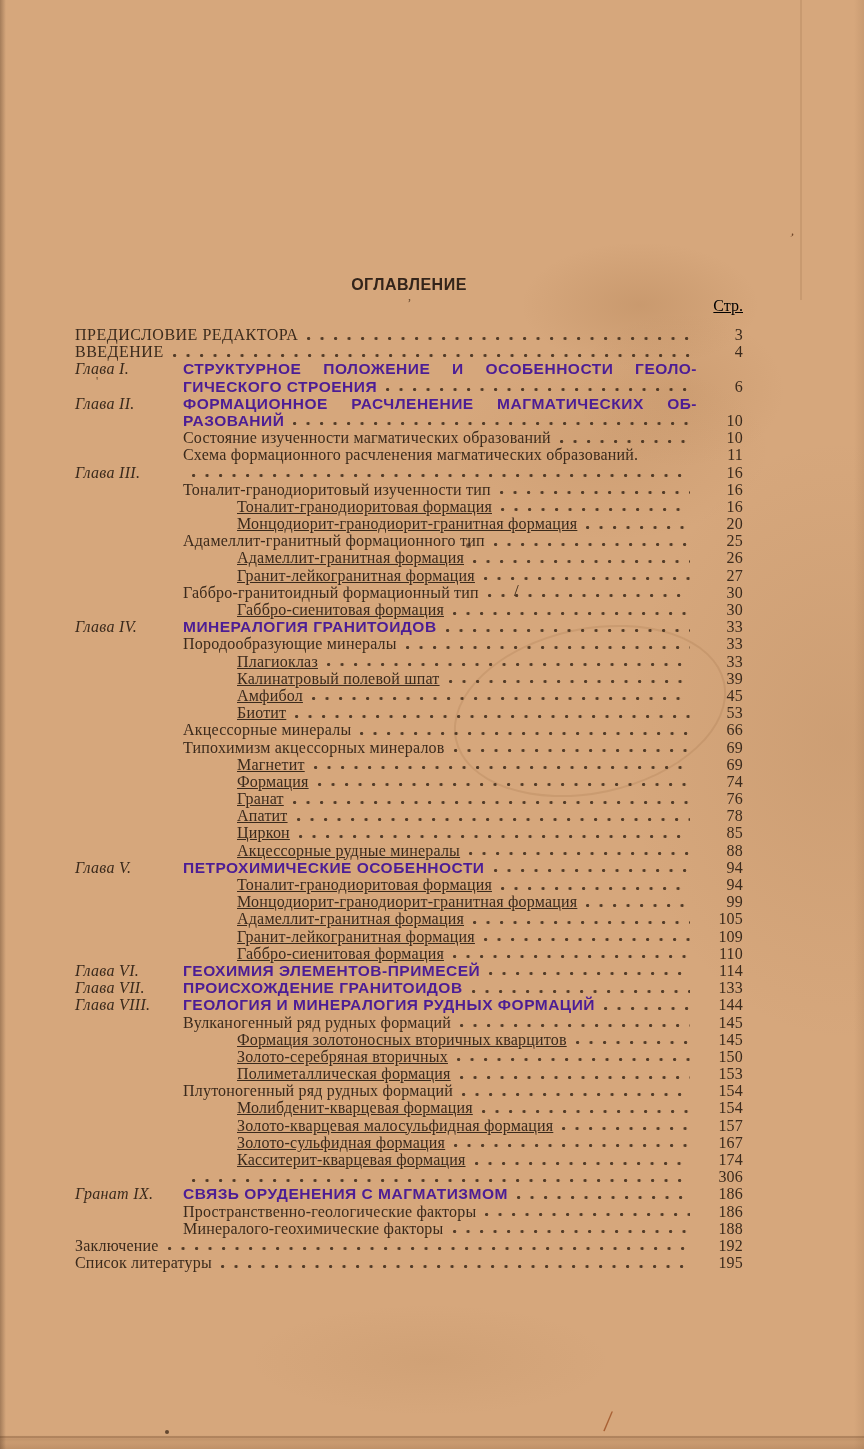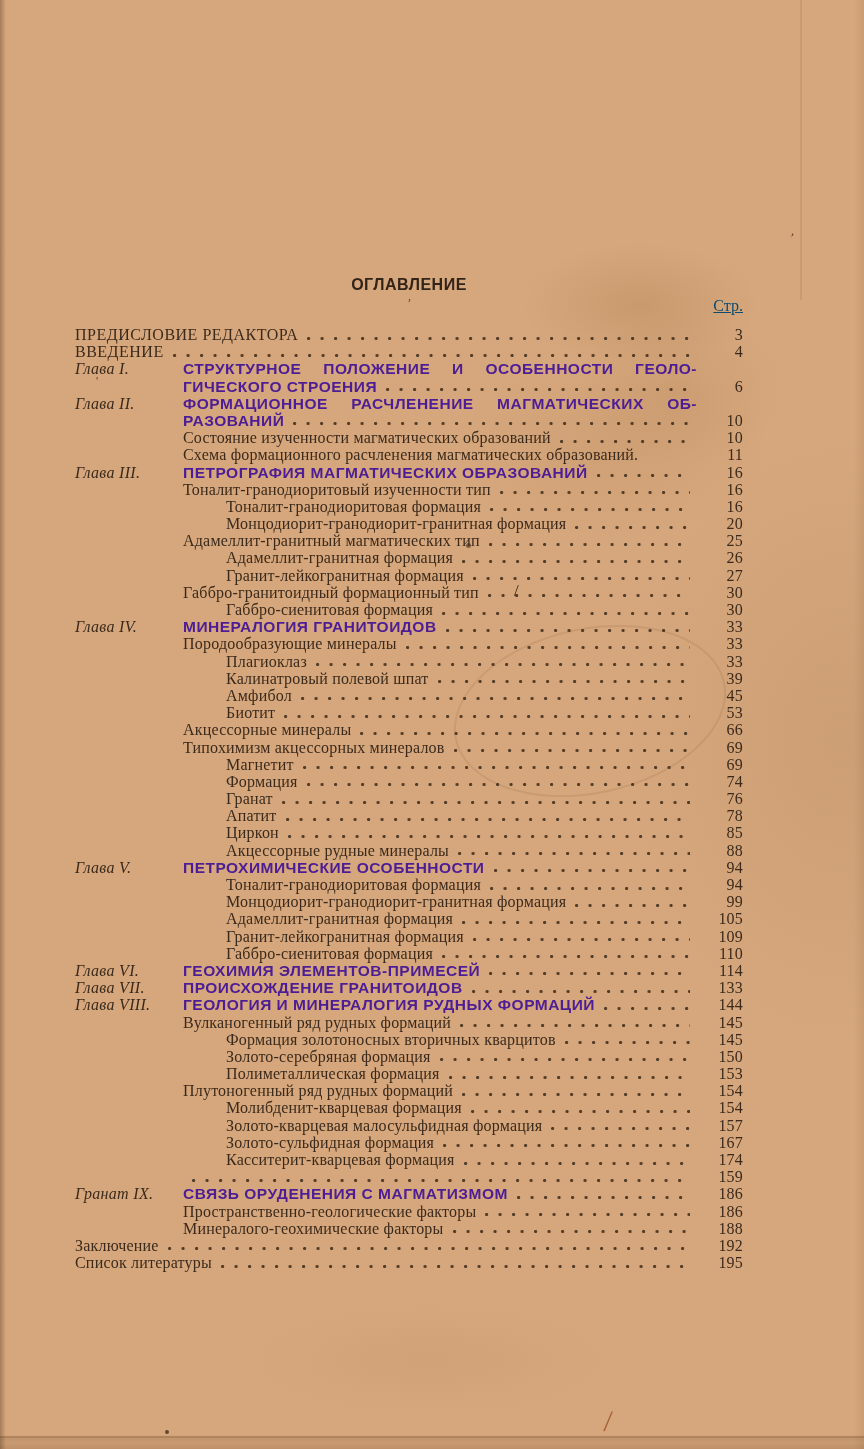--- a/index.html
+++ b/index.html
@@ -35,34 +35,34 @@
     background:rgba(120,80,45,.14);
   }
   #title{
     position:absolute;left:75px;top:276px;width:668px;height:18px;
     text-align:center;
     font-family:"Liberation Sans", sans-serif;font-weight:bold;
     font-size:16px;letter-spacing:.5px;line-height:18px;color:#33241a;
   }
   #col-header{
     position:absolute;left:75px;top:297px;width:668px;height:17px;
-    text-align:right;font-size:16px;line-height:17px;color:#0c4a6e;text-decoration:underline;
+    text-align:right;font-size:16px;line-height:17px;color:#000000;text-decoration:underline;
   }
   #toc{
     position:absolute;left:75px;top:326px;width:668px;color:#3b2a1c;
   }
   .row{display:flex;height:17.2px;line-height:17.2px;font-size:16px;letter-spacing:.2px;justify-content:center;}
   .row .gl{flex:none;width:108px;font-style:italic;letter-spacing:.3px;}
   .row .txt{flex:none;white-space:pre;}
   .row.top-caps .txt{letter-spacing:.5px;}
   .row.chapter-title .txt{
     font-family:Liberation Sans, sans-serif;font-weight:bold;
     font-size:15.5px;letter-spacing:.5px;color:#4c1d95;
   }
-  .row.subentry-2 .txt{margin-left:43px;}
+  .row.subentry-2 .txt{margin-left:54px;text-decoration:underline;}
   .row.justify .txt{flex:1;white-space:normal;text-align:justify;text-align-last:justify;}
   .row .dots{
     flex:1;margin:0 7px 0 7px;
     background-image:radial-gradient(circle at 1.6px 1.6px, rgba(58,40,24,.85) 1.3px, transparent 1.9px);
     background-size:13.5px 3.2px;background-repeat:repeat-x;
     background-position:2px calc(100% - 3.5px);
   }
   .row .dots.nodots{background:none;}
   .row .pg{flex:none;width:46px;text-align:right;}
   .mark{position:absolute;color:#3e2c1c;}
@@ -125,21 +125,20 @@
       <span class="pg">10</span>
     </div>
     <div class="row subentry-1">
       <span class="gl"></span>
       <span class="txt">Схема формационного расчленения магматических образований.</span>
       <span class="dots nodots"></span>
       <span class="pg">11</span>
     </div>
     <div class="row chapter-title">
       <span class="gl">Глава III.</span>
-      <span class="txt">ПЕТРОГРАФИЯ МАГМАТИЧЕСКИХ ОБРАЗОВАНИЙ</span>
       <span class="dots"></span>
       <span class="pg">16</span>
     </div>
     <div class="row subentry-1">
       <span class="gl"></span>
       <span class="txt">Тоналит-гранодиоритовый изученности тип</span>
       <span class="dots"></span>
       <span class="pg">16</span>
     </div>
     <div class="row subentry-2">
@@ -149,21 +148,21 @@
       <span class="pg">16</span>
     </div>
     <div class="row subentry-2">
       <span class="gl"></span>
       <span class="txt">Монцодиорит-гранодиорит-гранитная формация</span>
       <span class="dots"></span>
       <span class="pg">20</span>
     </div>
     <div class="row subentry-1">
       <span class="gl"></span>
-      <span class="txt">Адамеллит-гранитный магматических тип</span>
+      <span class="txt">Адамеллит-гранитный формационного тип</span>
       <span class="dots"></span>
       <span class="pg">25</span>
     </div>
     <div class="row subentry-2">
       <span class="gl"></span>
       <span class="txt">Адамеллит-гранитная формация</span>
       <span class="dots"></span>
       <span class="pg">26</span>
     </div>
     <div class="row subentry-2">
@@ -329,21 +328,21 @@
       <span class="pg">145</span>
     </div>
     <div class="row subentry-2">
       <span class="gl"></span>
       <span class="txt">Формация золотоносных вторичных кварцитов</span>
       <span class="dots"></span>
       <span class="pg">145</span>
     </div>
     <div class="row subentry-2">
       <span class="gl"></span>
-      <span class="txt">Золото-серебряная формация</span>
+      <span class="txt">Золото-серебряная вторичных</span>
       <span class="dots"></span>
       <span class="pg">150</span>
     </div>
     <div class="row subentry-2">
       <span class="gl"></span>
       <span class="txt">Полиметаллическая формация</span>
       <span class="dots"></span>
       <span class="pg">153</span>
     </div>
     <div class="row subentry-1">
@@ -372,21 +371,21 @@
     </div>
     <div class="row subentry-2">
       <span class="gl"></span>
       <span class="txt">Касситерит-кварцевая формация</span>
       <span class="dots"></span>
       <span class="pg">174</span>
     </div>
     <div class="row subentry-2">
       <span class="gl"></span>
       <span class="dots"></span>
-      <span class="pg">159</span>
+      <span class="pg">306</span>
     </div>
     <div class="row chapter-title">
       <span class="gl">Гранат IX.</span>
       <span class="txt">СВЯЗЬ ОРУДЕНЕНИЯ С МАГМАТИЗМОМ</span>
       <span class="dots"></span>
       <span class="pg">186</span>
     </div>
     <div class="row subentry-1">
       <span class="gl"></span>
       <span class="txt">Пространственно-геологические факторы</span>

